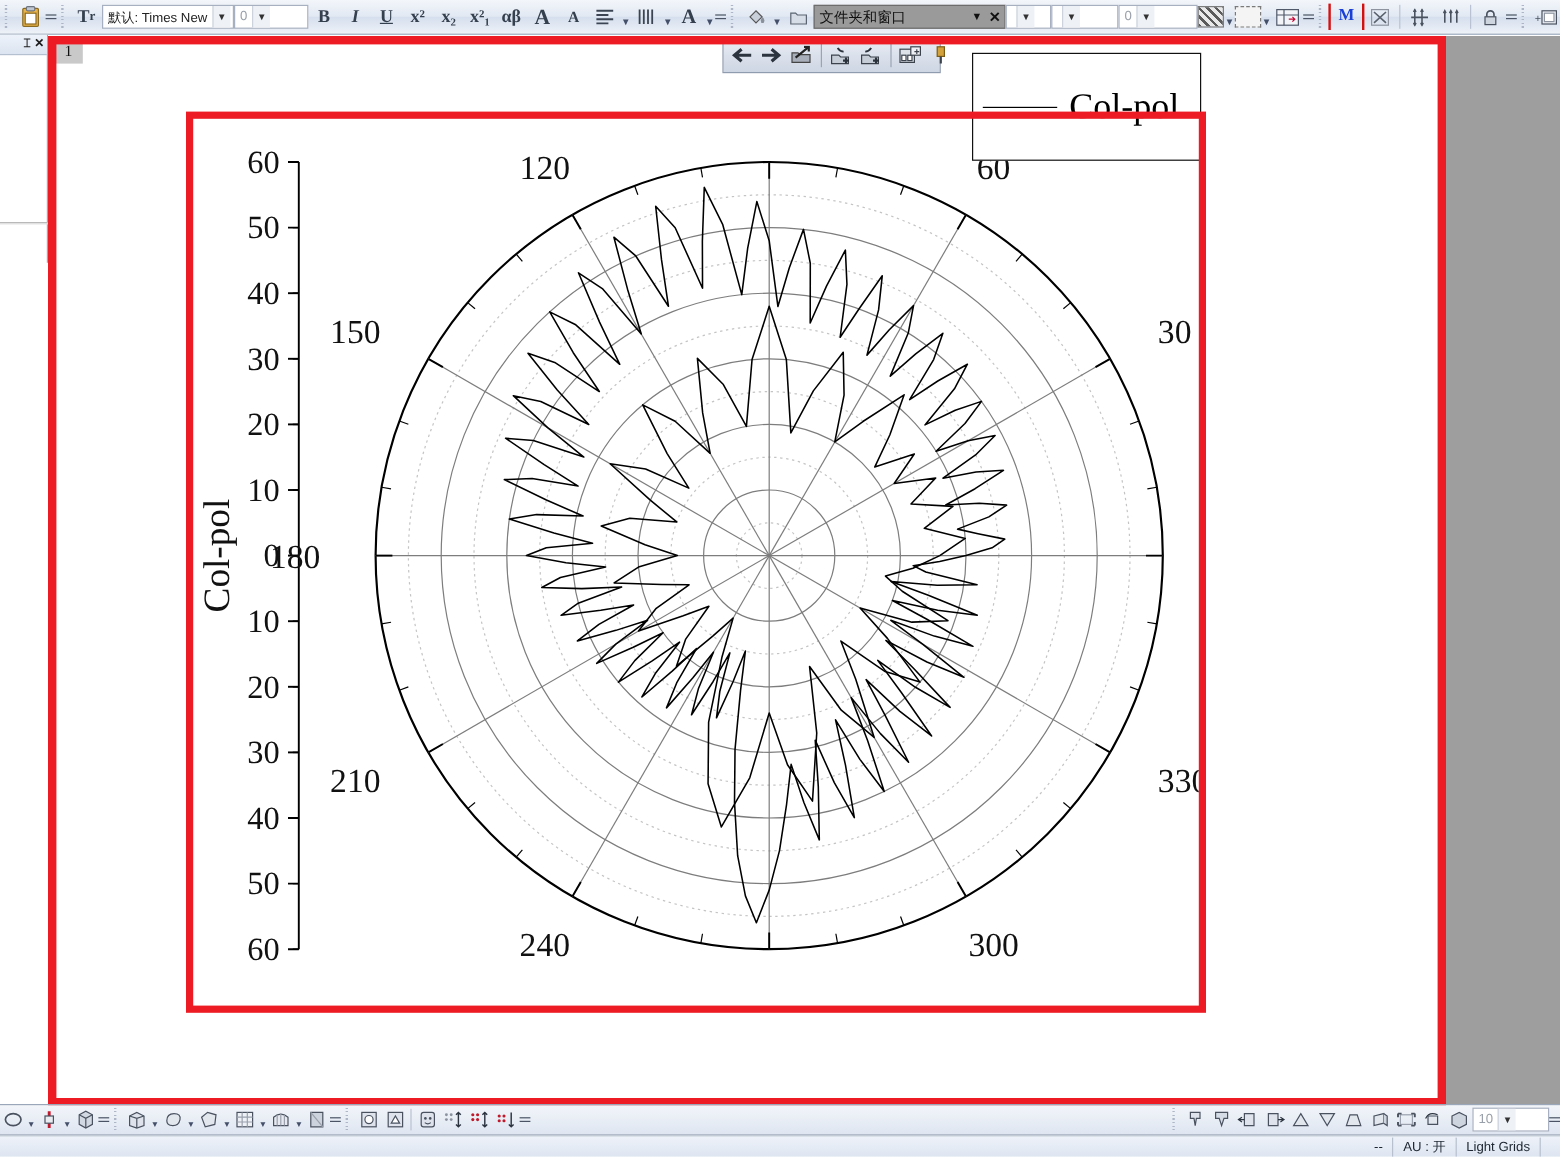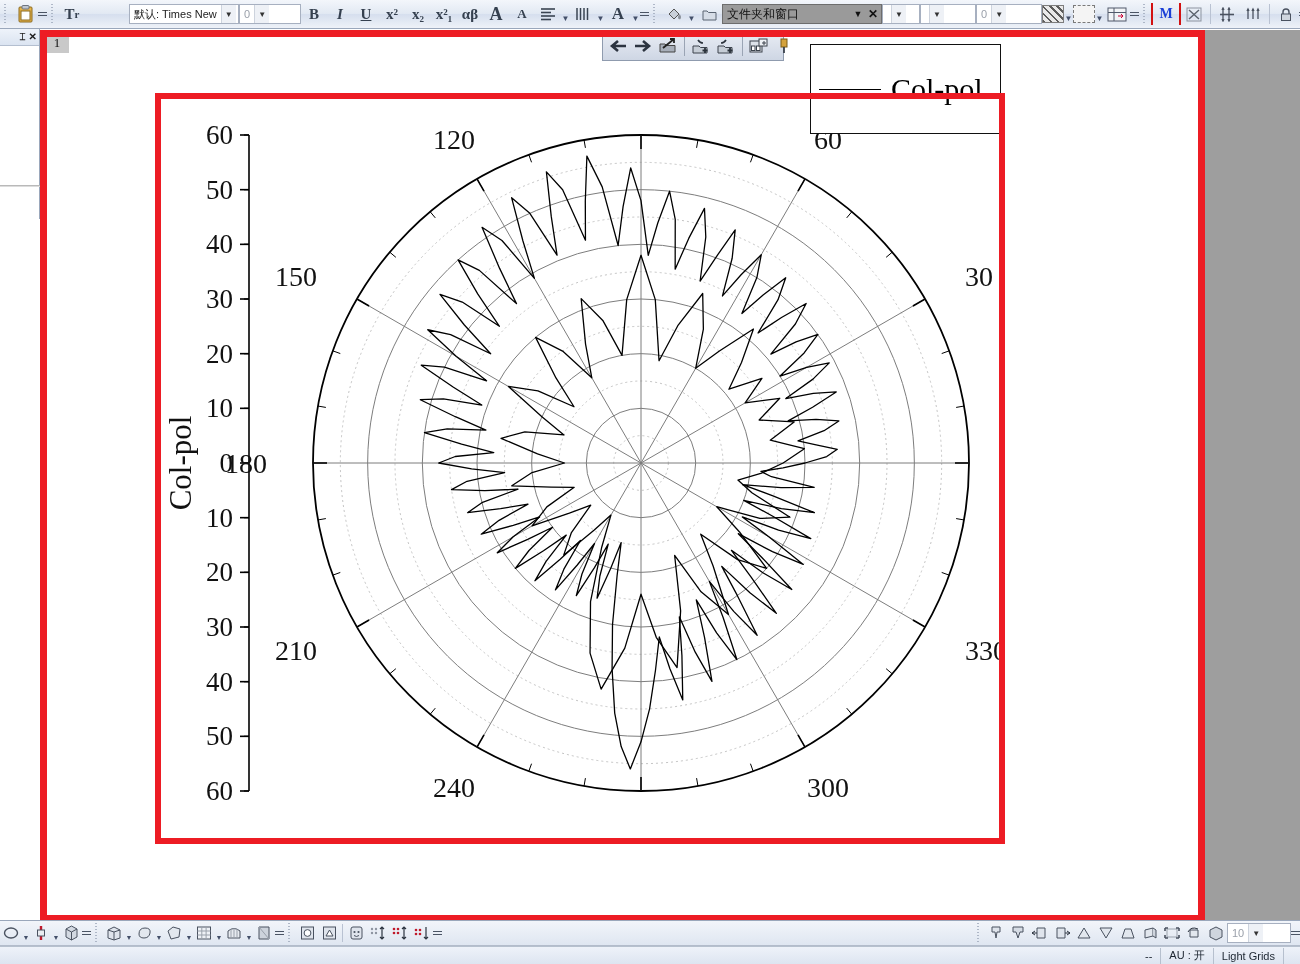--- a/index.html
+++ b/index.html
@@ -27,21 +27,21 @@
   .tb-btn.serif{font-family:"Liberation Serif", serif;font-weight:bold;font-size:15px;}
   .tb-caret{width:9px;height:22px;display:flex;align-items:flex-end;justify-content:center;
     color:#44506a;font-size:8px;flex:none;padding-bottom:5px;}
   .tb-sep{width:1px;height:20px;background:#b9c2d2;margin:0 3px;flex:none;}
   .tb-combo{height:20px;border:1px solid #a7b0c0;background:#fff;display:flex;align-items:center;
     flex:none;box-sizing:border-box;}
   .tb-combo .txt{padding:0 4px;font-size:11px;color:#222;white-space:nowrap;overflow:hidden;}
   .tb-combo .txt.dim{color:#9aa0aa;}
   .tb-combo .arw{width:14px;height:18px;display:flex;align-items:center;justify-content:center;
     font-size:8px;color:#333;border-left:1px solid #cdd3dd;background:#eef1f6;}
-  .style-combo{width:110px;margin-left:44px;}
+  .style-combo{width:110px;}
   .num-combo{width:62px;}
   .folder-combo{width:160px;background:#9a9a9a;border:1px solid #6d6d6d;}
   .folder-combo .txt{color:#111;font-size:12px;flex:1;}
   .folder-combo .arw{background:transparent;border-left:none;color:#111;font-size:9px;}
   .folder-x{width:16px;text-align:center;color:#111;font-size:12px;font-weight:bold;}
   .mini-combo{width:38px;}
   .mini-combo2{width:56px;}
   .zero-combo{width:66px;}
   .tb-hatch{width:20px;height:16px;flex:none;
     background:repeating-linear-gradient(45deg,#5b5b5b 0 2px,#e9e9e9 2px 5px);

